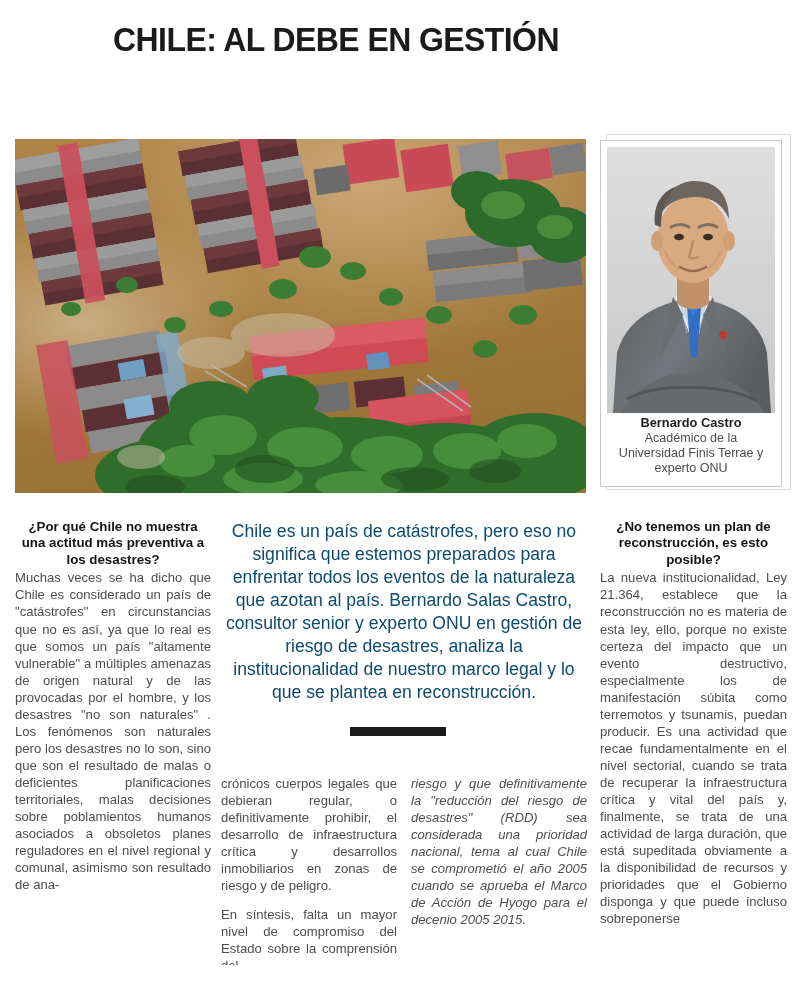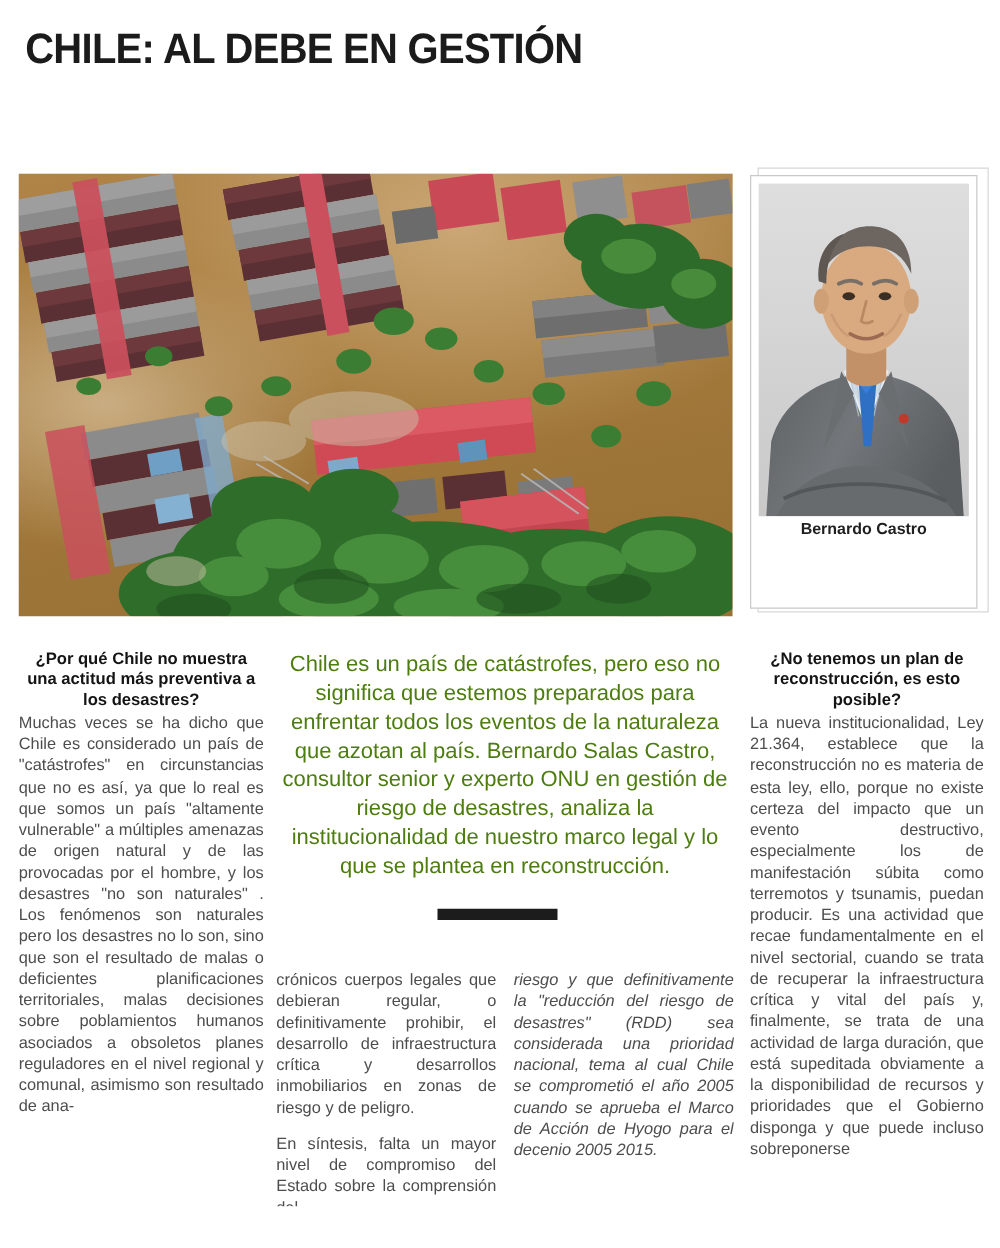--- a/index.html
+++ b/index.html
@@ -15,20 +15,21 @@
     font-family: "Liberation Sans", sans-serif;
     color: #3a3a3a;
     -webkit-font-smoothing: antialiased;
   }
 
   
   .masthead {
     position: absolute;
     left: 0; top: 22px;
     width: 672px;
+    text-align: center;
   }
   .title-main {
     font-family: "Liberation Sans", sans-serif;
     font-weight: bold;
     font-size: 34px;
     letter-spacing: -0.6px;
     color: #1b1b1b;
     line-height: 1.05;
     white-space: nowrap;
     transform: scaleX(0.94);
@@ -120,21 +121,21 @@
   #col-right  { left: 600px; top: 519px; width: 187px; height: 445px; overflow: hidden; }
 
   
   .lead {
     position: absolute;
     left: 221px; top: 520px;
     width: 366px;
     text-align: center;
     font-size: 17.6px;
     line-height: 1.31;
-    color: #4d7c0f;
+    color: #0c4a6e;
   }
   .lead-rule {
     position: absolute;
     left: 350px; top: 727px;
     width: 96px; height: 9px;
     background: #1c1c1c;
   }
 </style>
 </head>
 <body>
@@ -365,20 +366,21 @@
       <path d="M86 94 L82 110 q4 3 9 0" stroke="#b88a62" stroke-width="2.2" fill="none" stroke-linecap="round"></path>
 
       <path d="M73 120 q13 8 26 0" stroke="#9a6a52" stroke-width="2.6" fill="none" stroke-linecap="round"></path>
 
       <path d="M58 104 q6 14 14 18" stroke="#c49570" stroke-width="2" fill="none" opacity="0.7"></path>
       <path d="M114 104 q-6 14 -14 18" stroke="#c49570" stroke-width="2" fill="none" opacity="0.7"></path>
     </svg>
   </div>
   <div class="portrait-caption">
     <span class="portrait-name">Bernardo Castro</span>
+    <span>Académico de la Universidad Finis Terrae y experto ONU</span>
   </div>
 </div>
 
 <div class="lead">Chile es un país de catástrofes, pero eso no significa que estemos preparados para enfrentar todos los eventos de la naturaleza que azotan al país. Bernardo Salas Castro, consultor senior y experto ONU en gestión de riesgo de desastres, analiza la institucionalidad de nuestro marco legal y lo que se plantea en reconstrucción.</div>
 <div class="lead-rule"></div>
 
 <div class="col" id="col-left">
   <p><span class="col-question">¿Por qué Chile no muestra una actitud más preventiva a los desastres?</span><span>Muchas veces se ha dicho que Chile es considerado un país de "catástrofes" en circunstancias que no es así, ya que lo real es que somos un país "altamente vulnerable" a múltiples amenazas de origen natural y de las provocadas por el hombre, y los desastres "no son naturales" . Los fenómenos son naturales pero los desastres no lo son, sino que son el resultado de malas o deficientes planificaciones territoriales, malas decisiones sobre poblamientos humanos asociados a obsoletos planes reguladores en el nivel regional y comunal, asimismo son resultado de ana-</span></p>
 </div>
 

